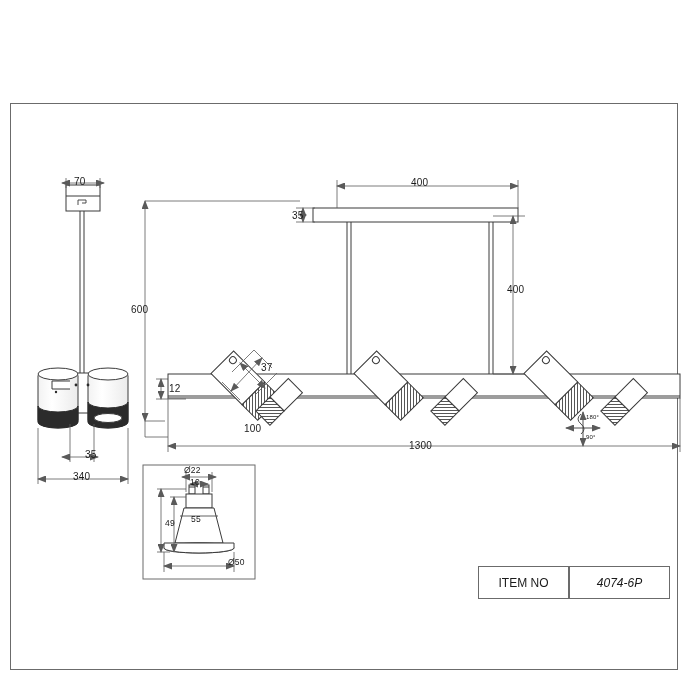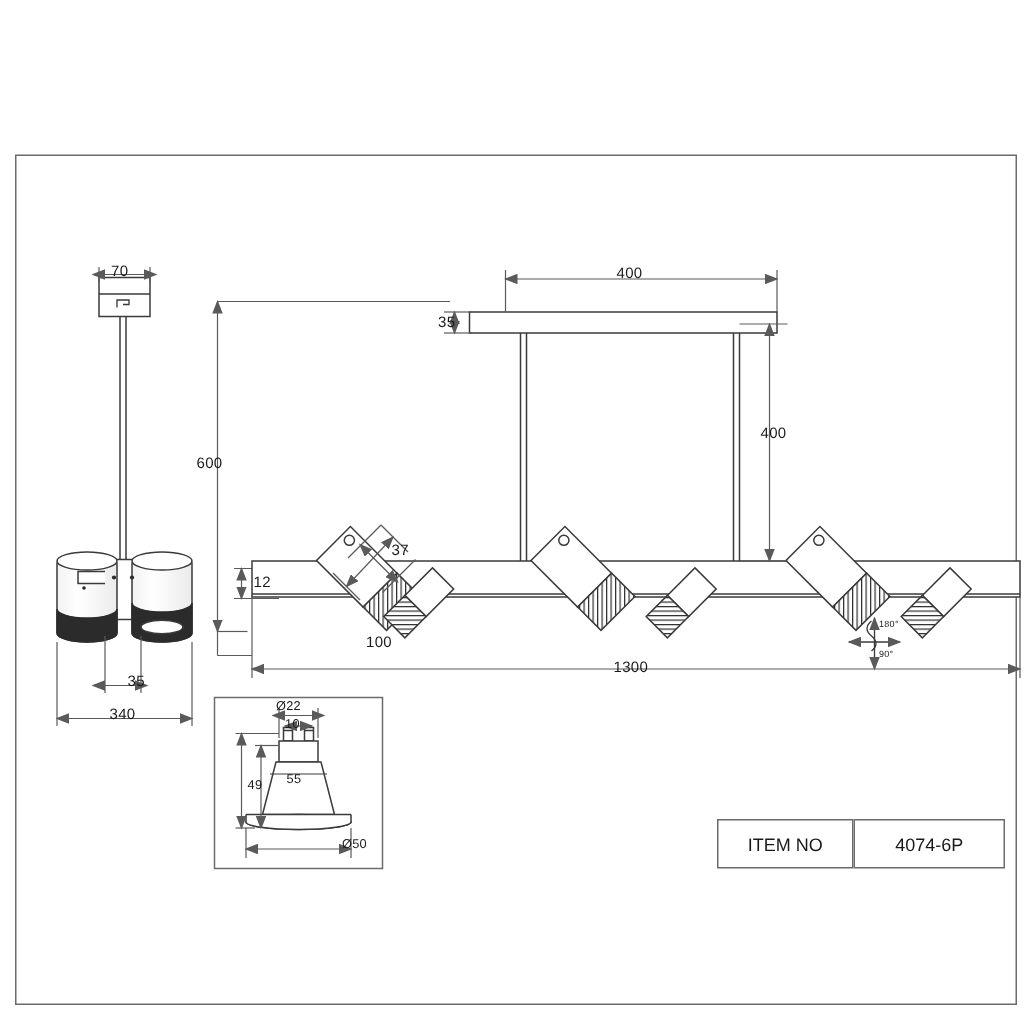--- a/index.html
+++ b/index.html
@@ -8,21 +8,21 @@
   .frame{position:absolute;left:10px;top:103px;width:668px;height:567px;
          border:1px solid #6b6b6b;background:#fff;box-sizing:border-box;}
   .stage{position:absolute;left:0;top:0;width:690px;height:690px;}
   svg{position:absolute;left:0;top:0;}
   .lbl{position:absolute;font-size:10px;color:#1a1a1a;white-space:nowrap;
        letter-spacing:.2px;line-height:1;}
   .lbl.s{font-size:8.5px;}
   .lbl.xs{font-size:6px;}
   .tb{position:absolute;border:1px solid #6b6b6b;box-sizing:border-box;
       display:flex;align-items:center;justify-content:center;font-size:12px;
-      background:#fff;}
+      background:#fff;margin-top:20px;}
 </style>
 </head>
 <body>
 
 <div class="stage">
 
   <div class="frame"></div>
 
   <svg width="690" height="690">
     <defs>
@@ -248,15 +248,15 @@
   <div class="lbl xs" style="left:586px;top:414px;">180°</div>
   <div class="lbl xs" style="left:586px;top:434px;">90°</div>
 
   <div class="lbl s" style="left:190px;top:478px;">10</div>
   <div class="lbl s" style="left:184px;top:466px;">Ø22</div>
   <div class="lbl s" style="left:151px;top:515px;margin-left:40px;">55</div>
   <div class="lbl s" style="left:165px;top:519px;">49</div>
   <div class="lbl s" style="left:188px;top:558px;padding-left:40px;">Ø50</div>
 
   <div class="tb" style="left:478px;top:546px;width:91px;height:33px;">ITEM NO</div>
-  <div class="tb" style="left:569px;top:546px;width:101px;height:33px;">4074-6P</div>
+  <div class="tb" style="left:569px;top:546px;width:101px;height:33px;font-style:italic;">4074-6P</div>
 
 </div>
 
 </body></html>

